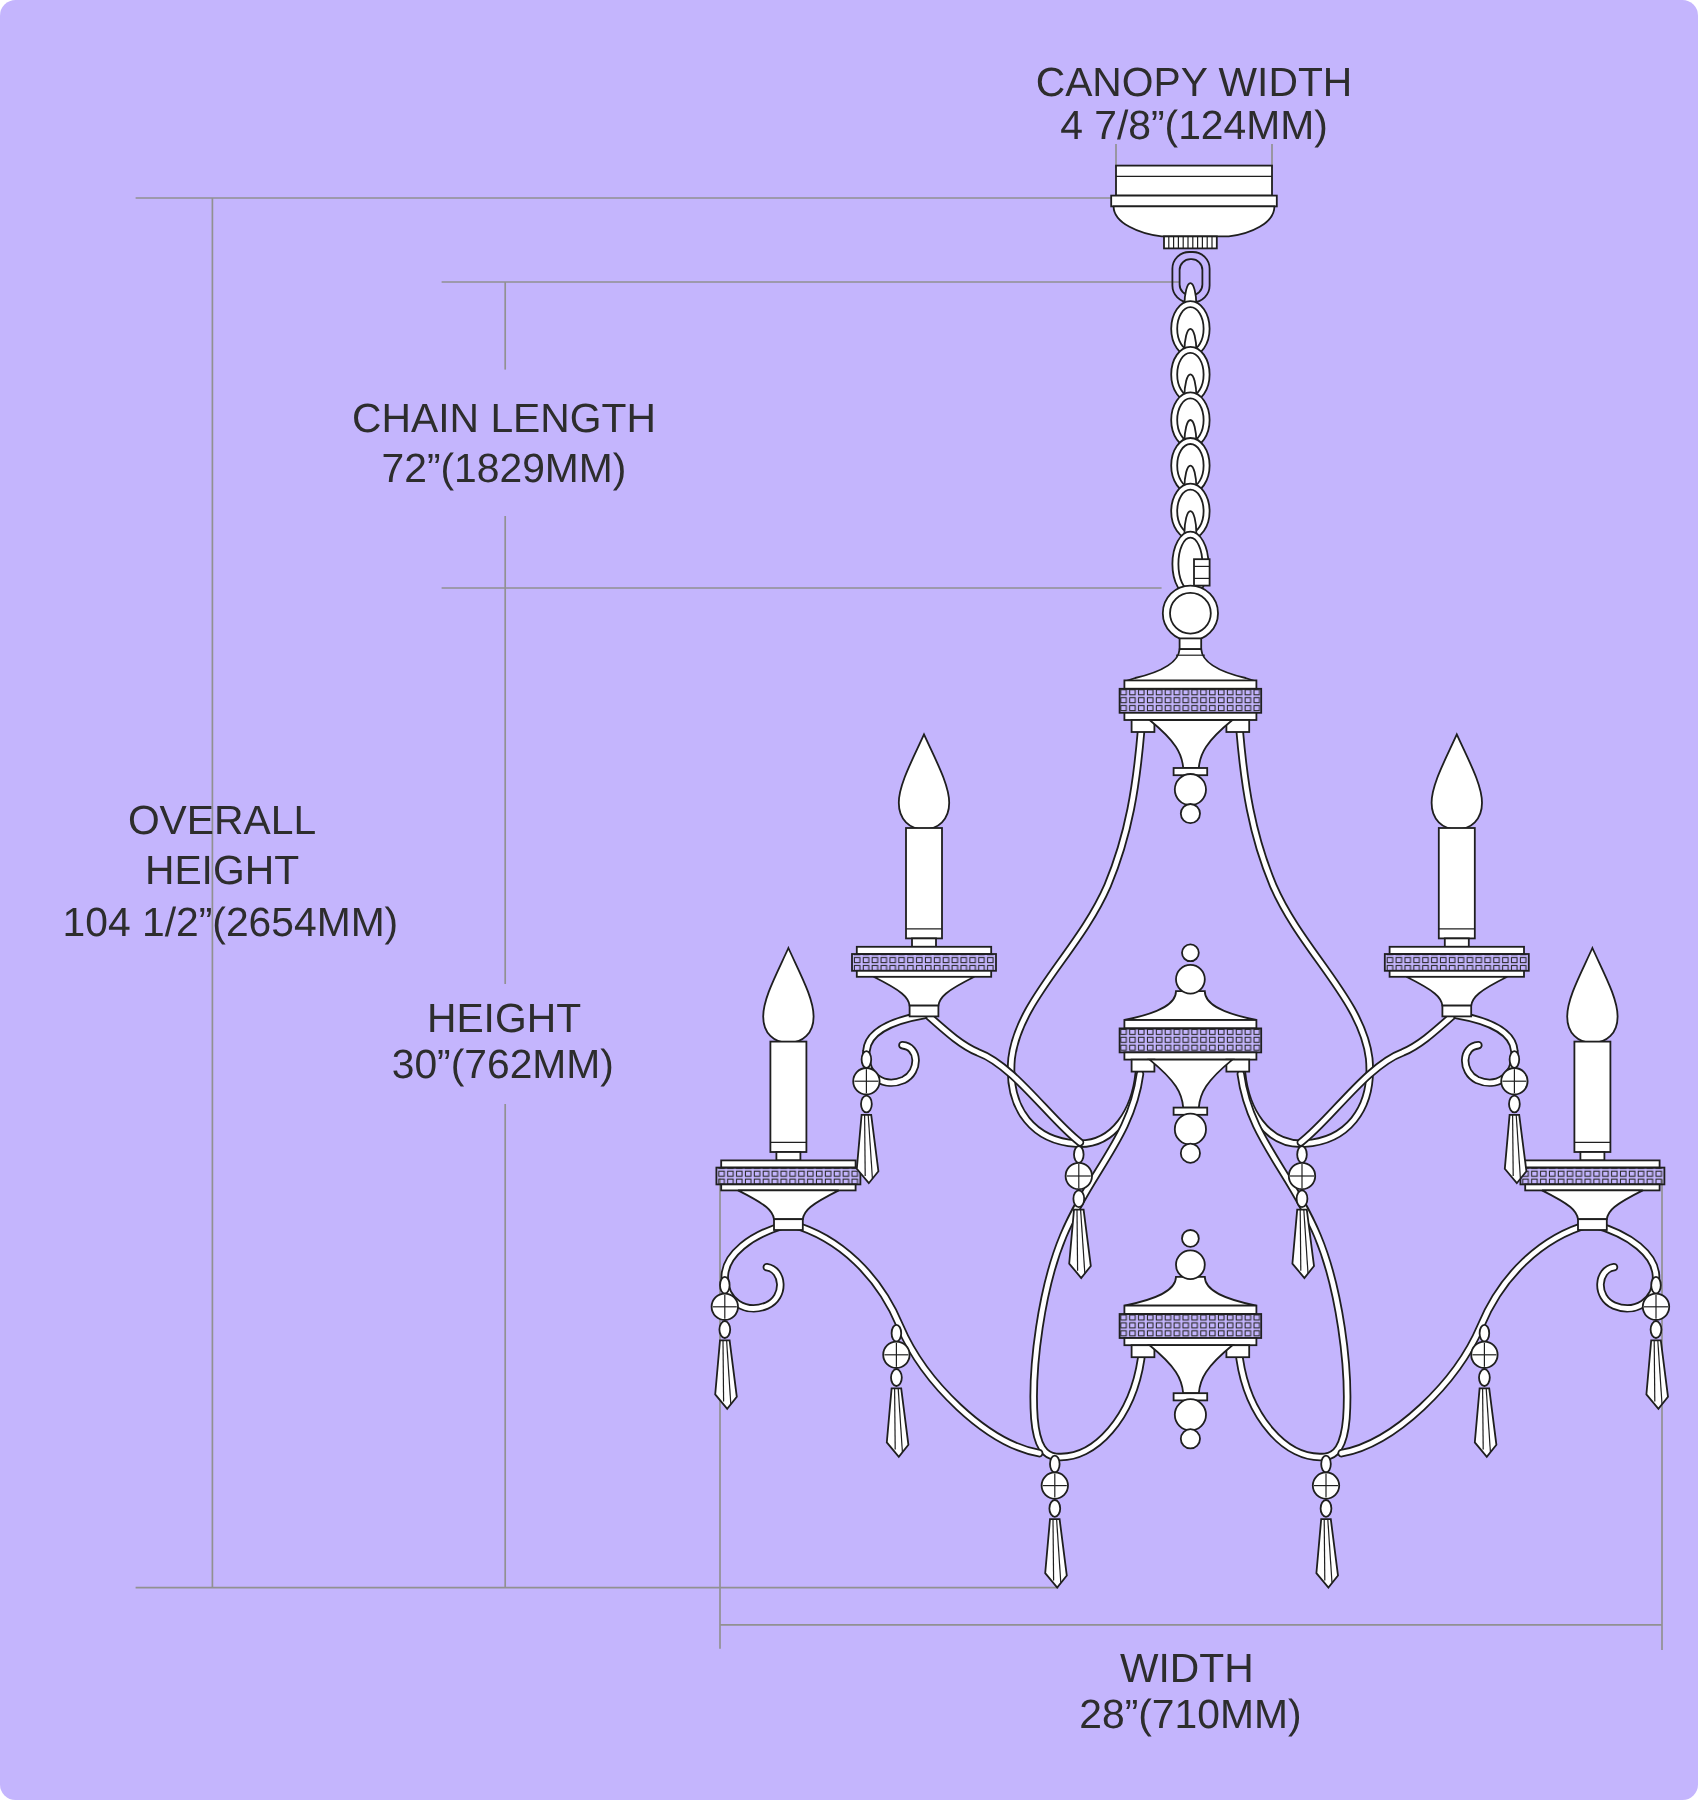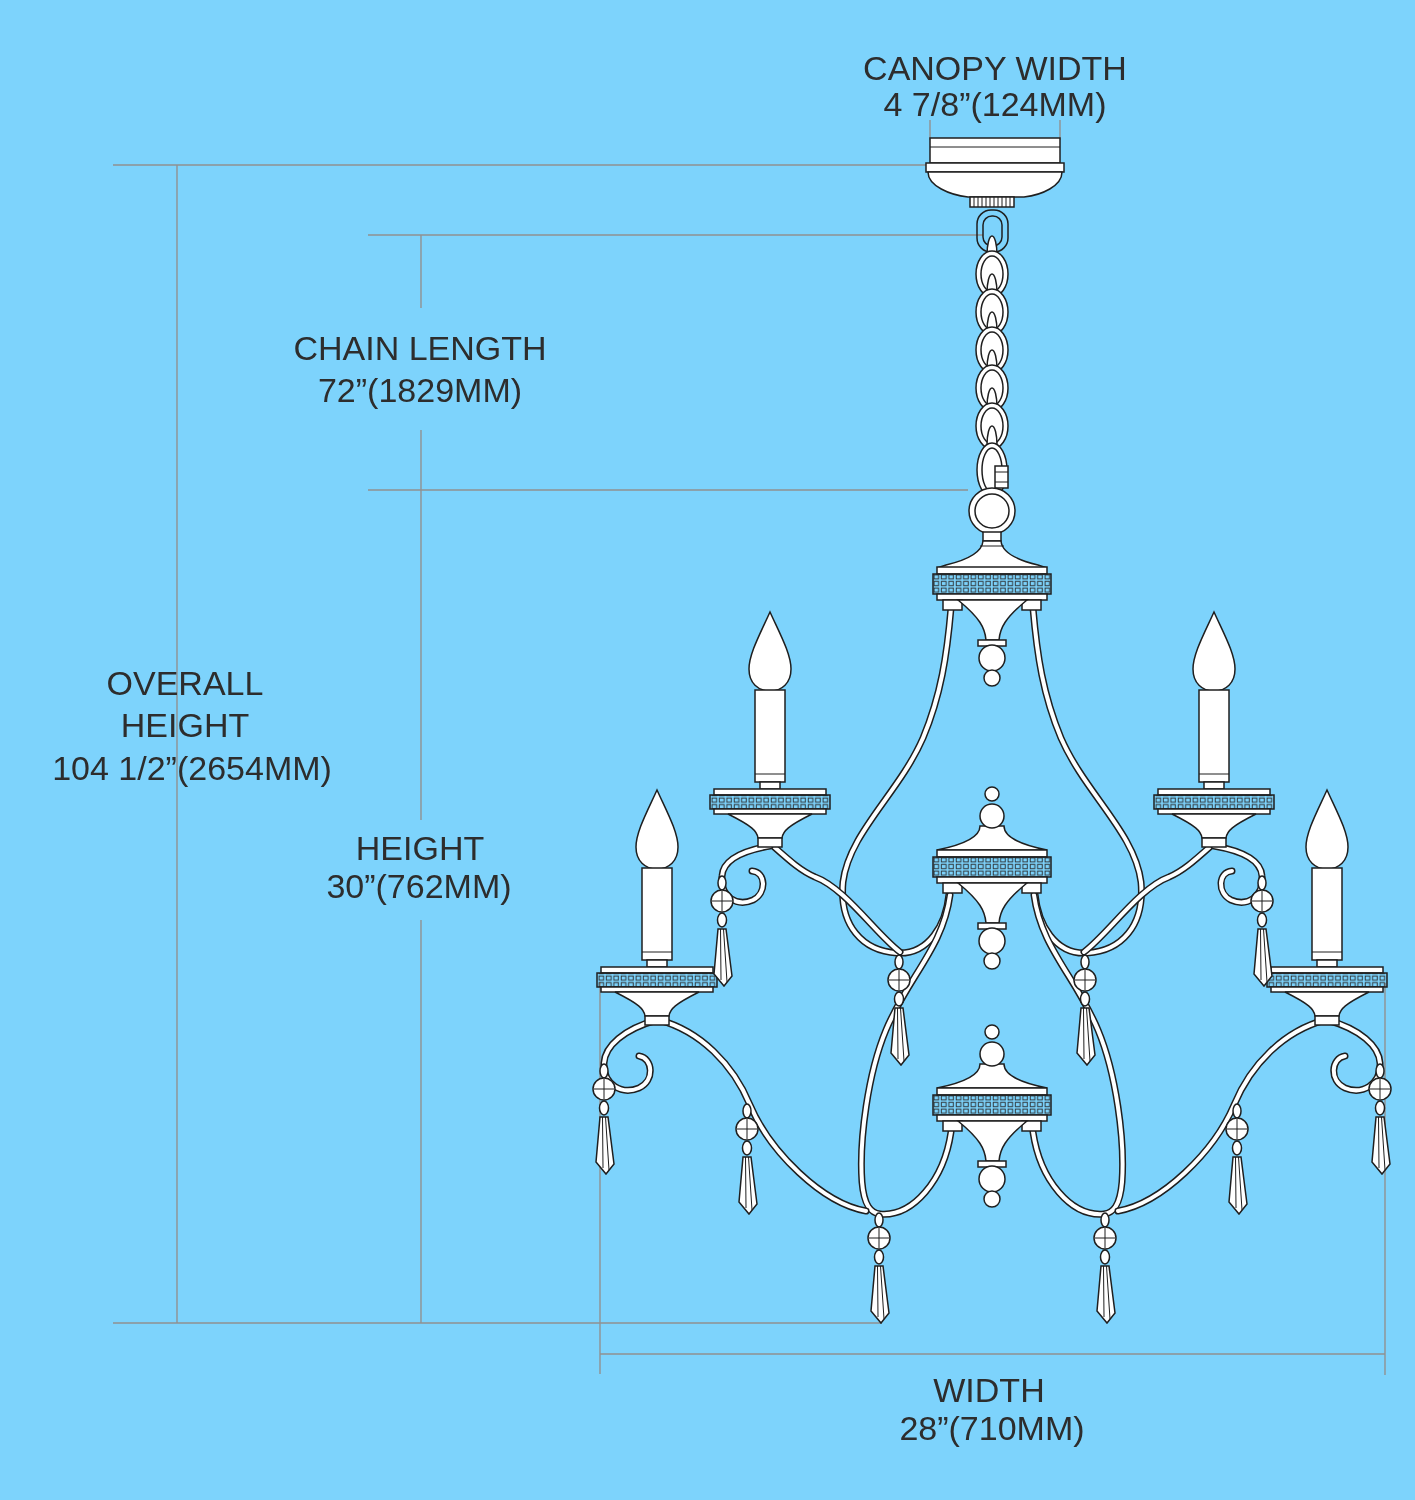--- a/index.html
+++ b/index.html
@@ -1,21 +1,22 @@
 <!DOCTYPE html>
 <html><head>
 <meta charset="utf-8">
 <style>
   html,body{margin:0;padding:0;background:#ffffff;}
   #stage{
     position:relative;
     width:1415px;height:1500px;
-    background:#7dd3fc;
+    background:#c4b5fd;
     font-family:"Liberation Sans","DejaVu Sans",sans-serif;
     overflow:hidden;
+    border-radius:13px;
   }
   svg{display:block;}
   .dim{stroke:#919191;stroke-width:1.4;fill:none;}
   .dim-text{
     fill:#2d2d2d;
     font-family:"Liberation Sans","DejaVu Sans",sans-serif;
     font-size:34px;
     text-anchor:middle;
   }
   .fx{stroke:#1f1f1f;stroke-width:1.5;fill:#ffffff;}

